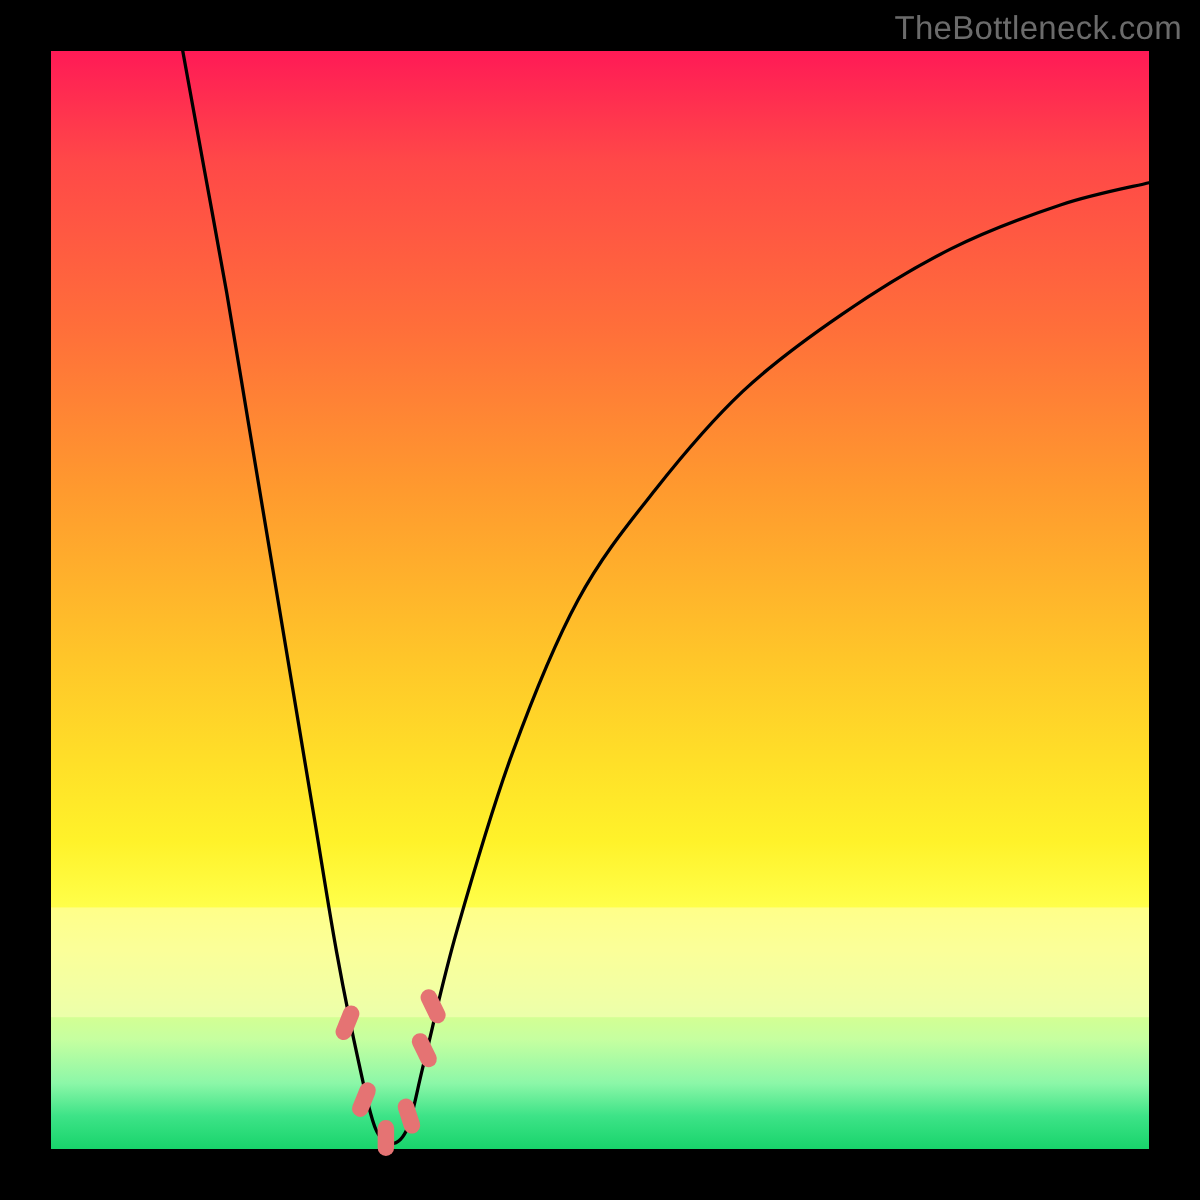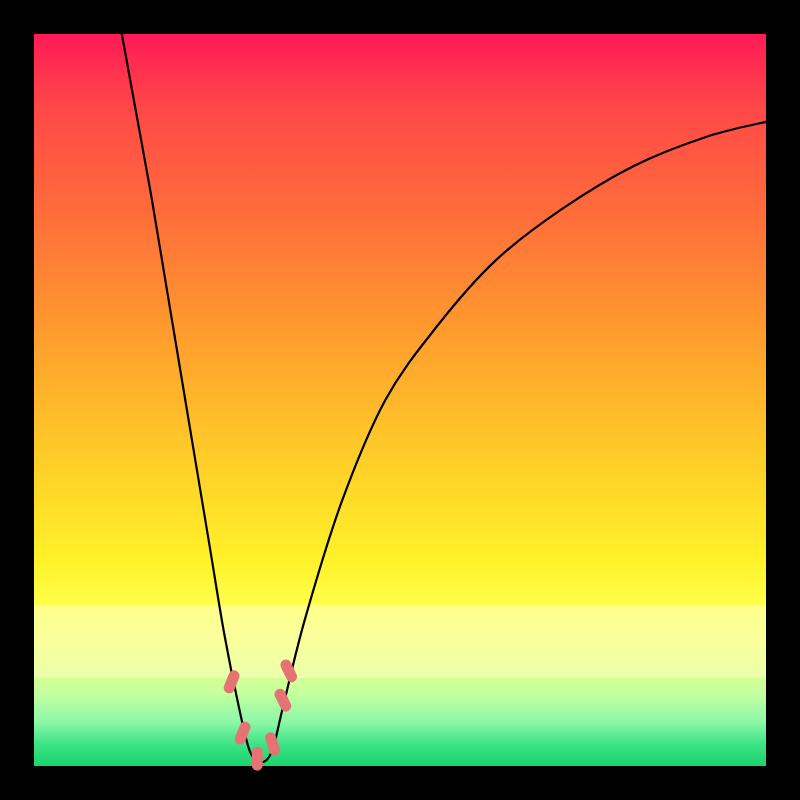--- a/index.html
+++ b/index.html
@@ -59,20 +59,21 @@
     top: 0;
     width: 732px;
     height: 732px;
     overflow: visible;
   }
 </style>
 </head>
 <body>
 
 <div class="frame">
+  <div class="watermark">TheBottleneck.com</div>
 
   <div class="plot">
     <svg class="curve" viewBox="0 0 732 732" preserveAspectRatio="none">
       <g>
           <rect x="0" y="570.96" width="732" height="73.19999999999993" fill="rgba(255,255,190,0.55)"></rect>
         </g>
       <g>
           <path d="M 87.84 0 C 90.28 13.419999999999996, 97.60000000000001 53.67999999999999, 102.48 80.51999999999998 C 107.36 107.35999999999997, 112.24000000000001 132.97999999999996, 117.12 161.03999999999996 C 122 189.09999999999997, 126.88 219.6, 131.76 248.88 C 136.64 278.15999999999997, 141.52 307.43999999999994, 146.4 336.71999999999997 C 151.28 366, 156.16 395.28, 161.04 424.56 C 165.92 453.84000000000003, 170.8 483.12, 175.68 512.4 C 180.56 541.68, 185.44 573.4, 190.32 600.24 C 195.2 627.08, 200.69 653.9200000000001, 204.96 673.44 C 209.23000000000002 692.96, 212.28 708.21, 215.94 717.36 C 219.6 726.51, 223.26 728.34, 226.92 728.34 C 230.57999999999998 728.34, 234.24 726.51, 237.9 717.36 C 241.56 708.21, 243.39000000000004 695.4000000000001, 248.88000000000002 673.44 C 254.37 651.48, 261.08 619.76, 270.84 585.6 C 280.59999999999997 551.44, 294.02 505.08000000000004, 307.44 468.48 C 320.86 431.88, 335.5 395.28, 351.36 366 C 367.22 336.72, 384.3 315.98, 402.6 292.8 C 420.90000000000003 269.62, 440.42 246.44000000000003, 461.16 226.92000000000002 C 481.90000000000003 207.4, 503.85999999999996 191.53999999999996, 527.04 175.67999999999995 C 550.2199999999999 159.81999999999994, 575.84 143.95999999999998, 600.24 131.76 C 624.64 119.56, 651.48 109.80000000000001, 673.44 102.48000000000002 C 695.4000000000001 95.16000000000003, 722.24 90.28000000000003, 732 87.84000000000003" fill="none" stroke="#000000" stroke-width="2.2" stroke-linecap="round"></path>
         </g>
       <g>

